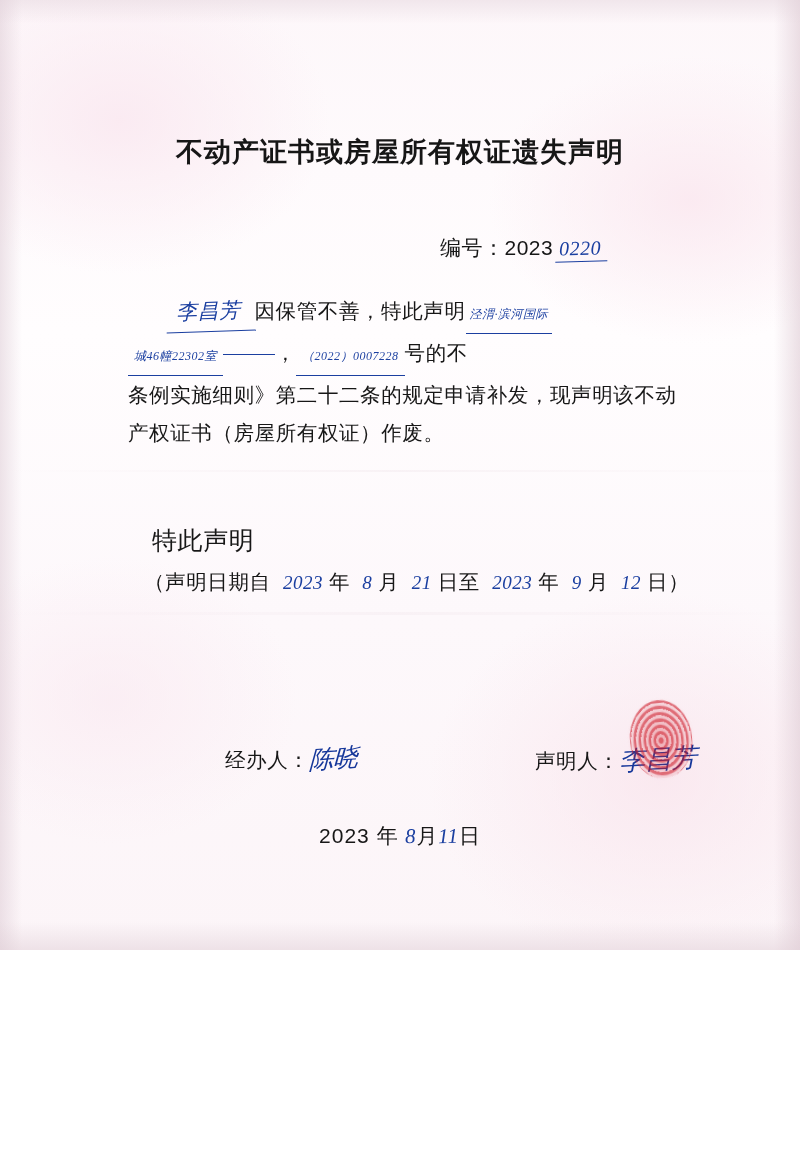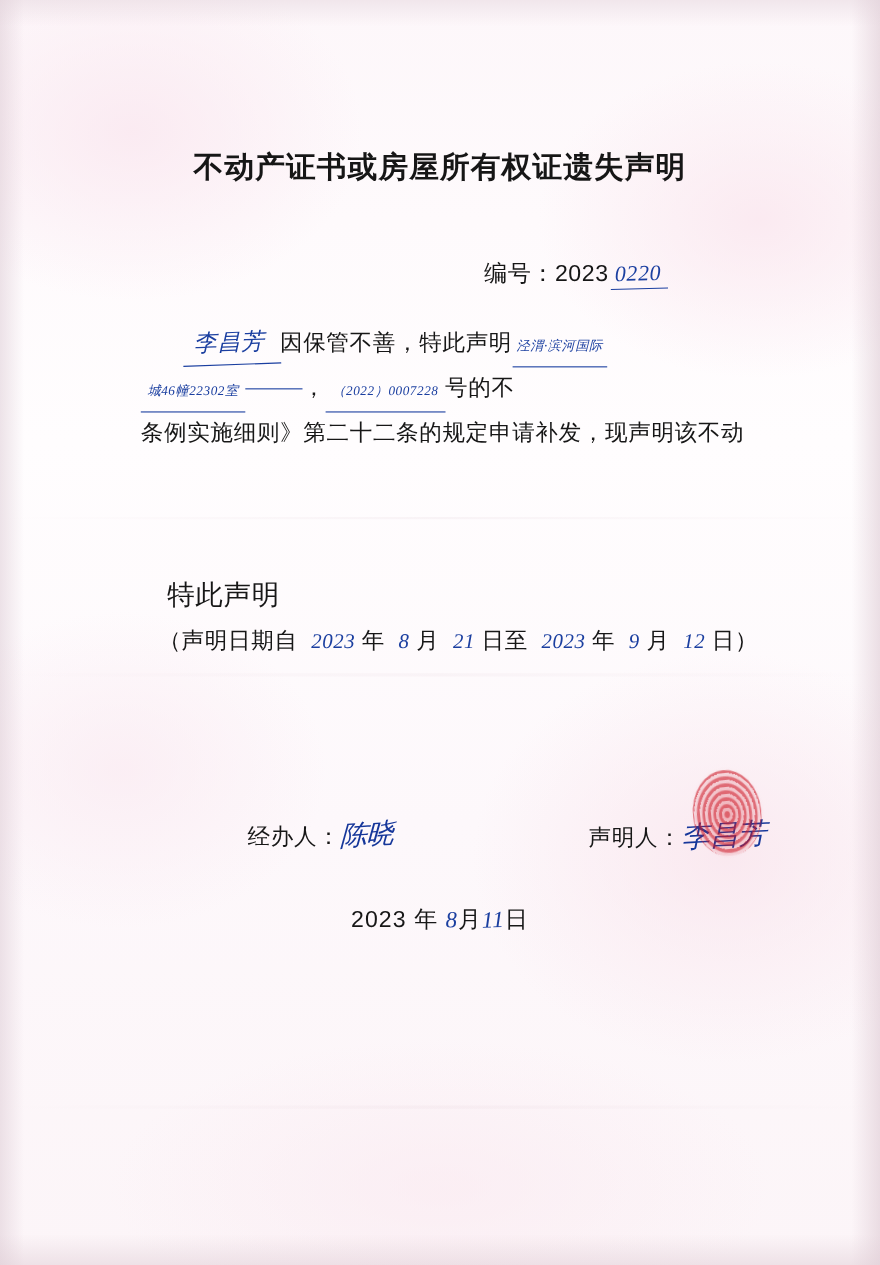--- a/index.html
+++ b/index.html
@@ -11,21 +11,21 @@
     height: 1150px;
     background: #ffffff;
     font-family: "Liberation Serif", serif;
     overflow: hidden;
   }
 
   
   #page {
     position: relative;
     width: 800px;
-    height: 1150px;
+    height: 950px;
     background:
       radial-gradient(ellipse 300px 220px at 120px 120px, rgba(250,232,240,0.85) 0%, rgba(255,255,255,0) 70%),
       radial-gradient(ellipse 280px 200px at 690px 200px, rgba(250,230,238,0.8) 0%, rgba(255,255,255,0) 72%),
       radial-gradient(ellipse 320px 260px at 660px 780px, rgba(249,228,236,0.75) 0%, rgba(255,255,255,0) 72%),
       radial-gradient(ellipse 260px 200px at 110px 700px, rgba(250,234,241,0.7) 0%, rgba(255,255,255,0) 72%),
       radial-gradient(ellipse 400px 180px at 400px 1080px, rgba(250,233,240,0.6) 0%, rgba(255,255,255,0) 75%),
       linear-gradient(180deg, #fdf7fa 0%, #fffdfe 35%, #fdf8fb 65%, #fcf5f8 100%);
     overflow: hidden;
   }
   
@@ -228,20 +228,21 @@
   </div>
 
   <div class="body-block">
     <div class="line">
       <span class="indent"></span><span class="hand hand-u hand-name">李昌芳</span><span>因保管不善，特此声明</span><span class="hand hand-u hand-sm" style="padding:0 4px;">泾渭·滨河国际</span>
     </div>
     <div class="line">
       <span class="hand hand-u hand-sm" style="padding:0 6px;">城46幢22302室</span><span class="line-rule" style="width:52px;"></span><span>，</span><span class="hand hand-u hand-sm" style="padding:0 6px;">（2022）0007228</span><span>号的不</span>
     </div>
     <div class="line">条例实施细则》第二十二条的规定申请补发，现声明该不动</div>
+    <div class="line">产权证书（房屋所有权证）作废。</div>
   </div>
 
   <div class="special">特此声明</div>
 
   <div class="period">
     <span>（声明日期自</span>
     <span class="hand" style="margin:0 6px;">2023</span><span>年</span>
     <span class="hand" style="margin:0 6px;">8</span><span>月</span>
     <span class="hand" style="margin:0 6px;">21</span><span>日至</span>
     <span class="hand" style="margin:0 6px;">2023</span><span>年</span>

